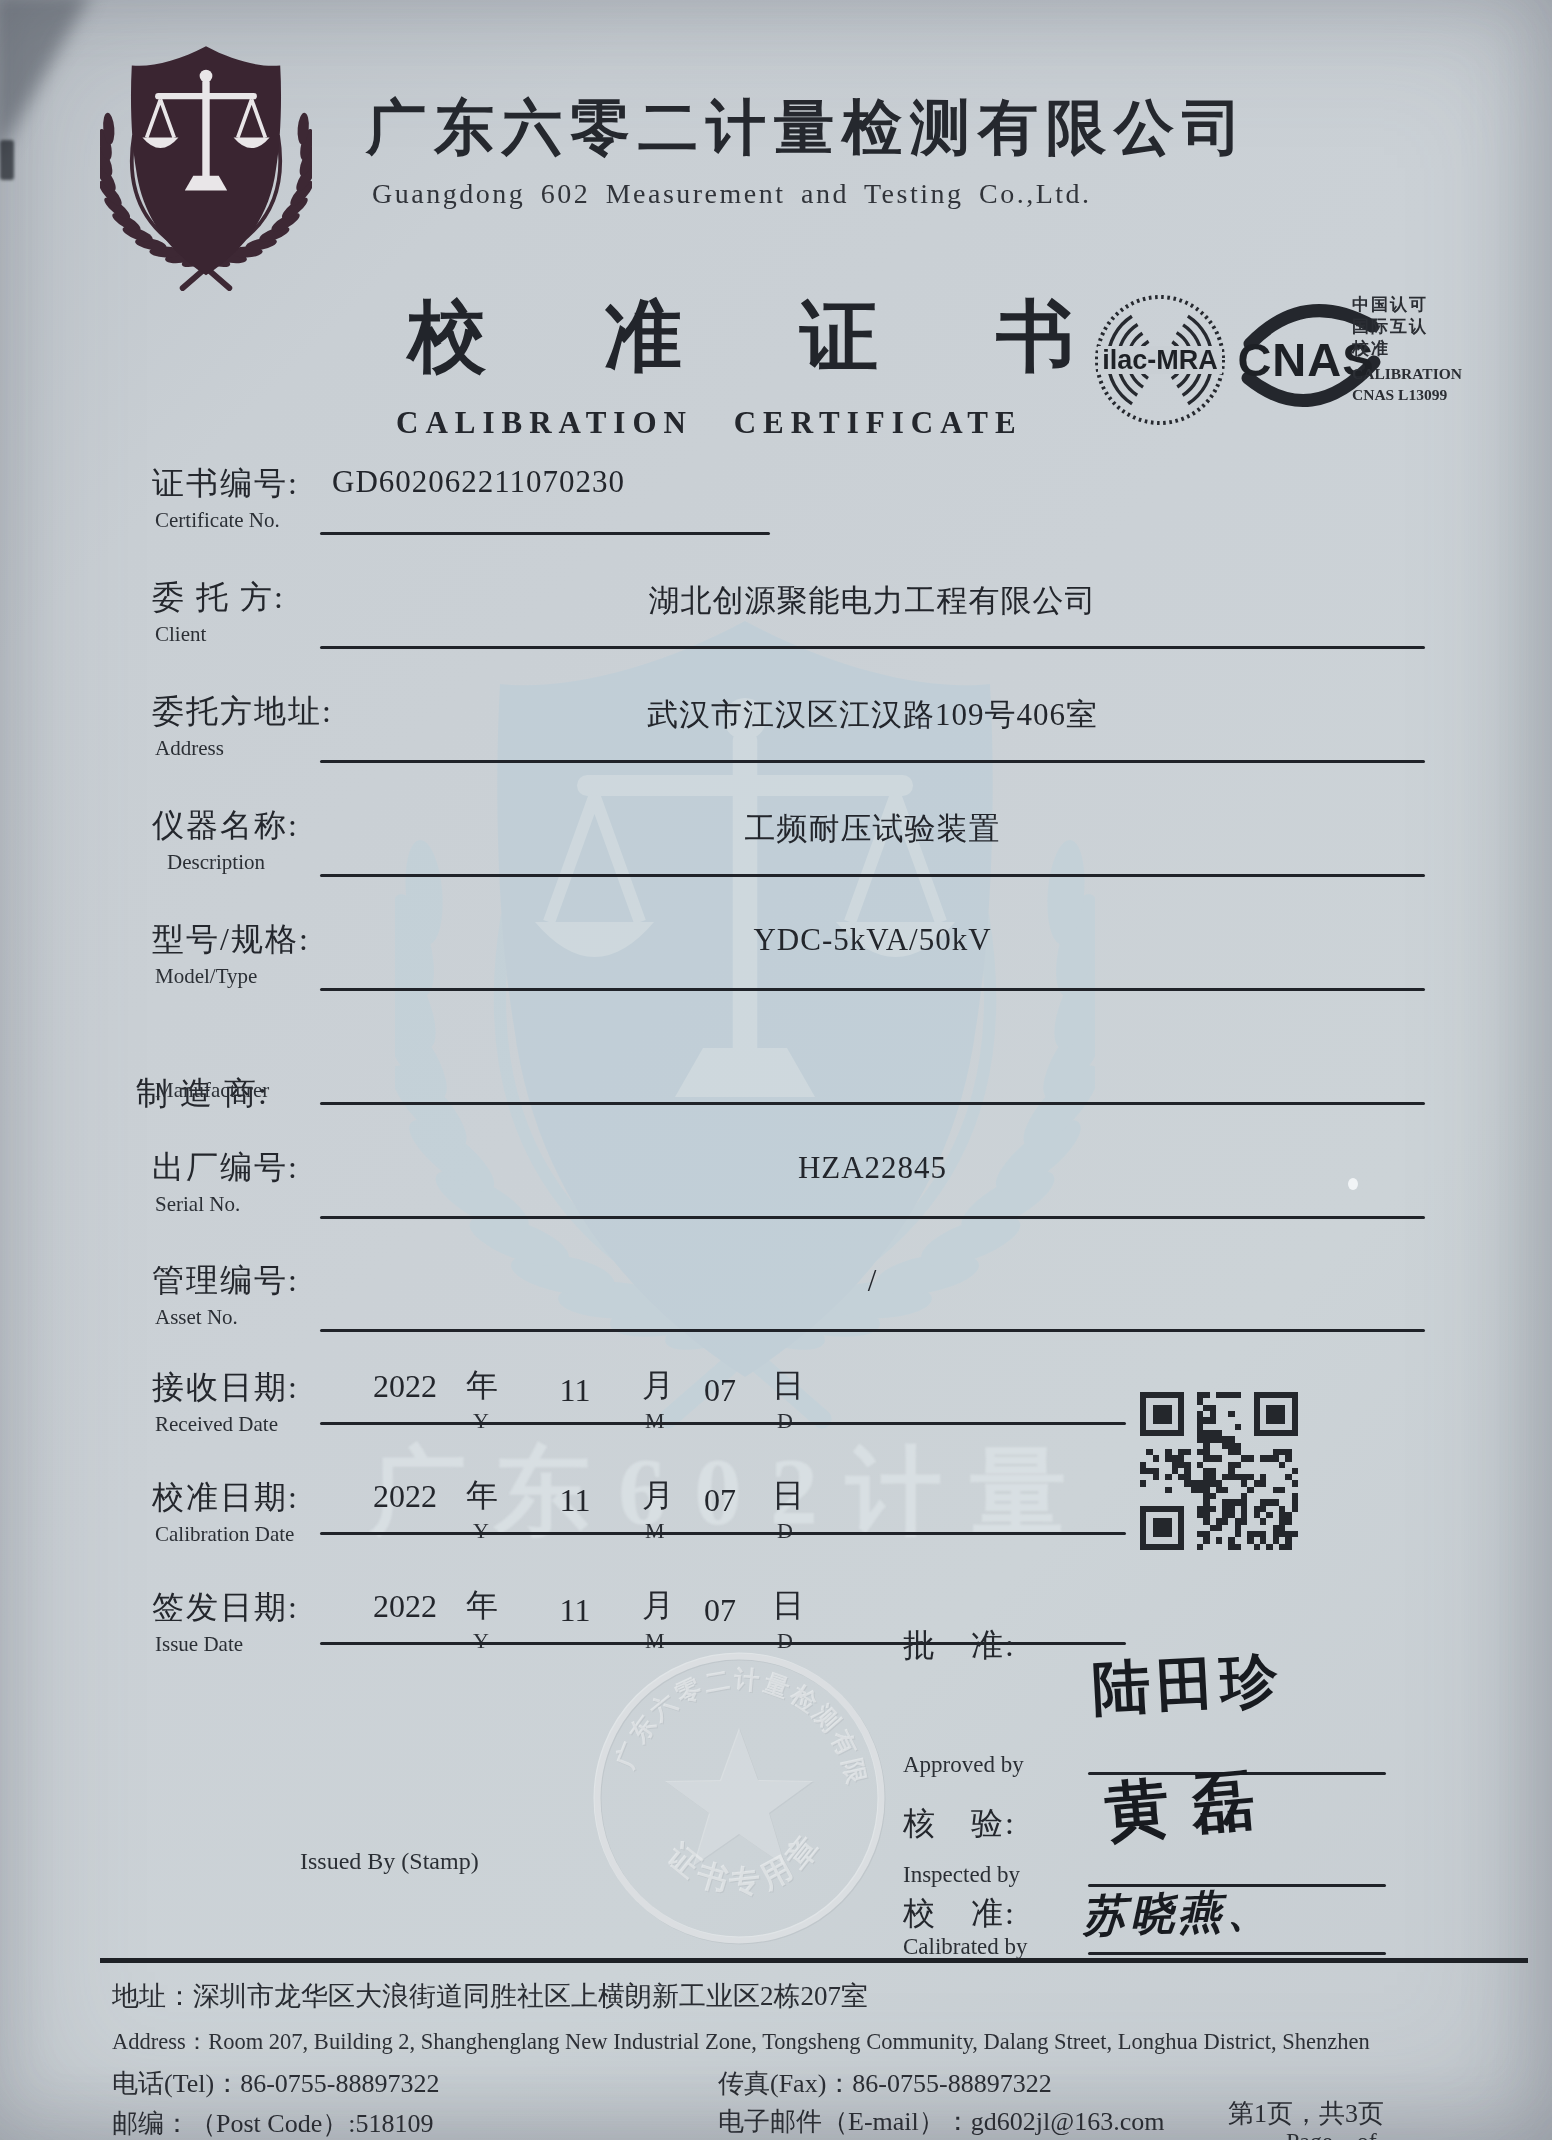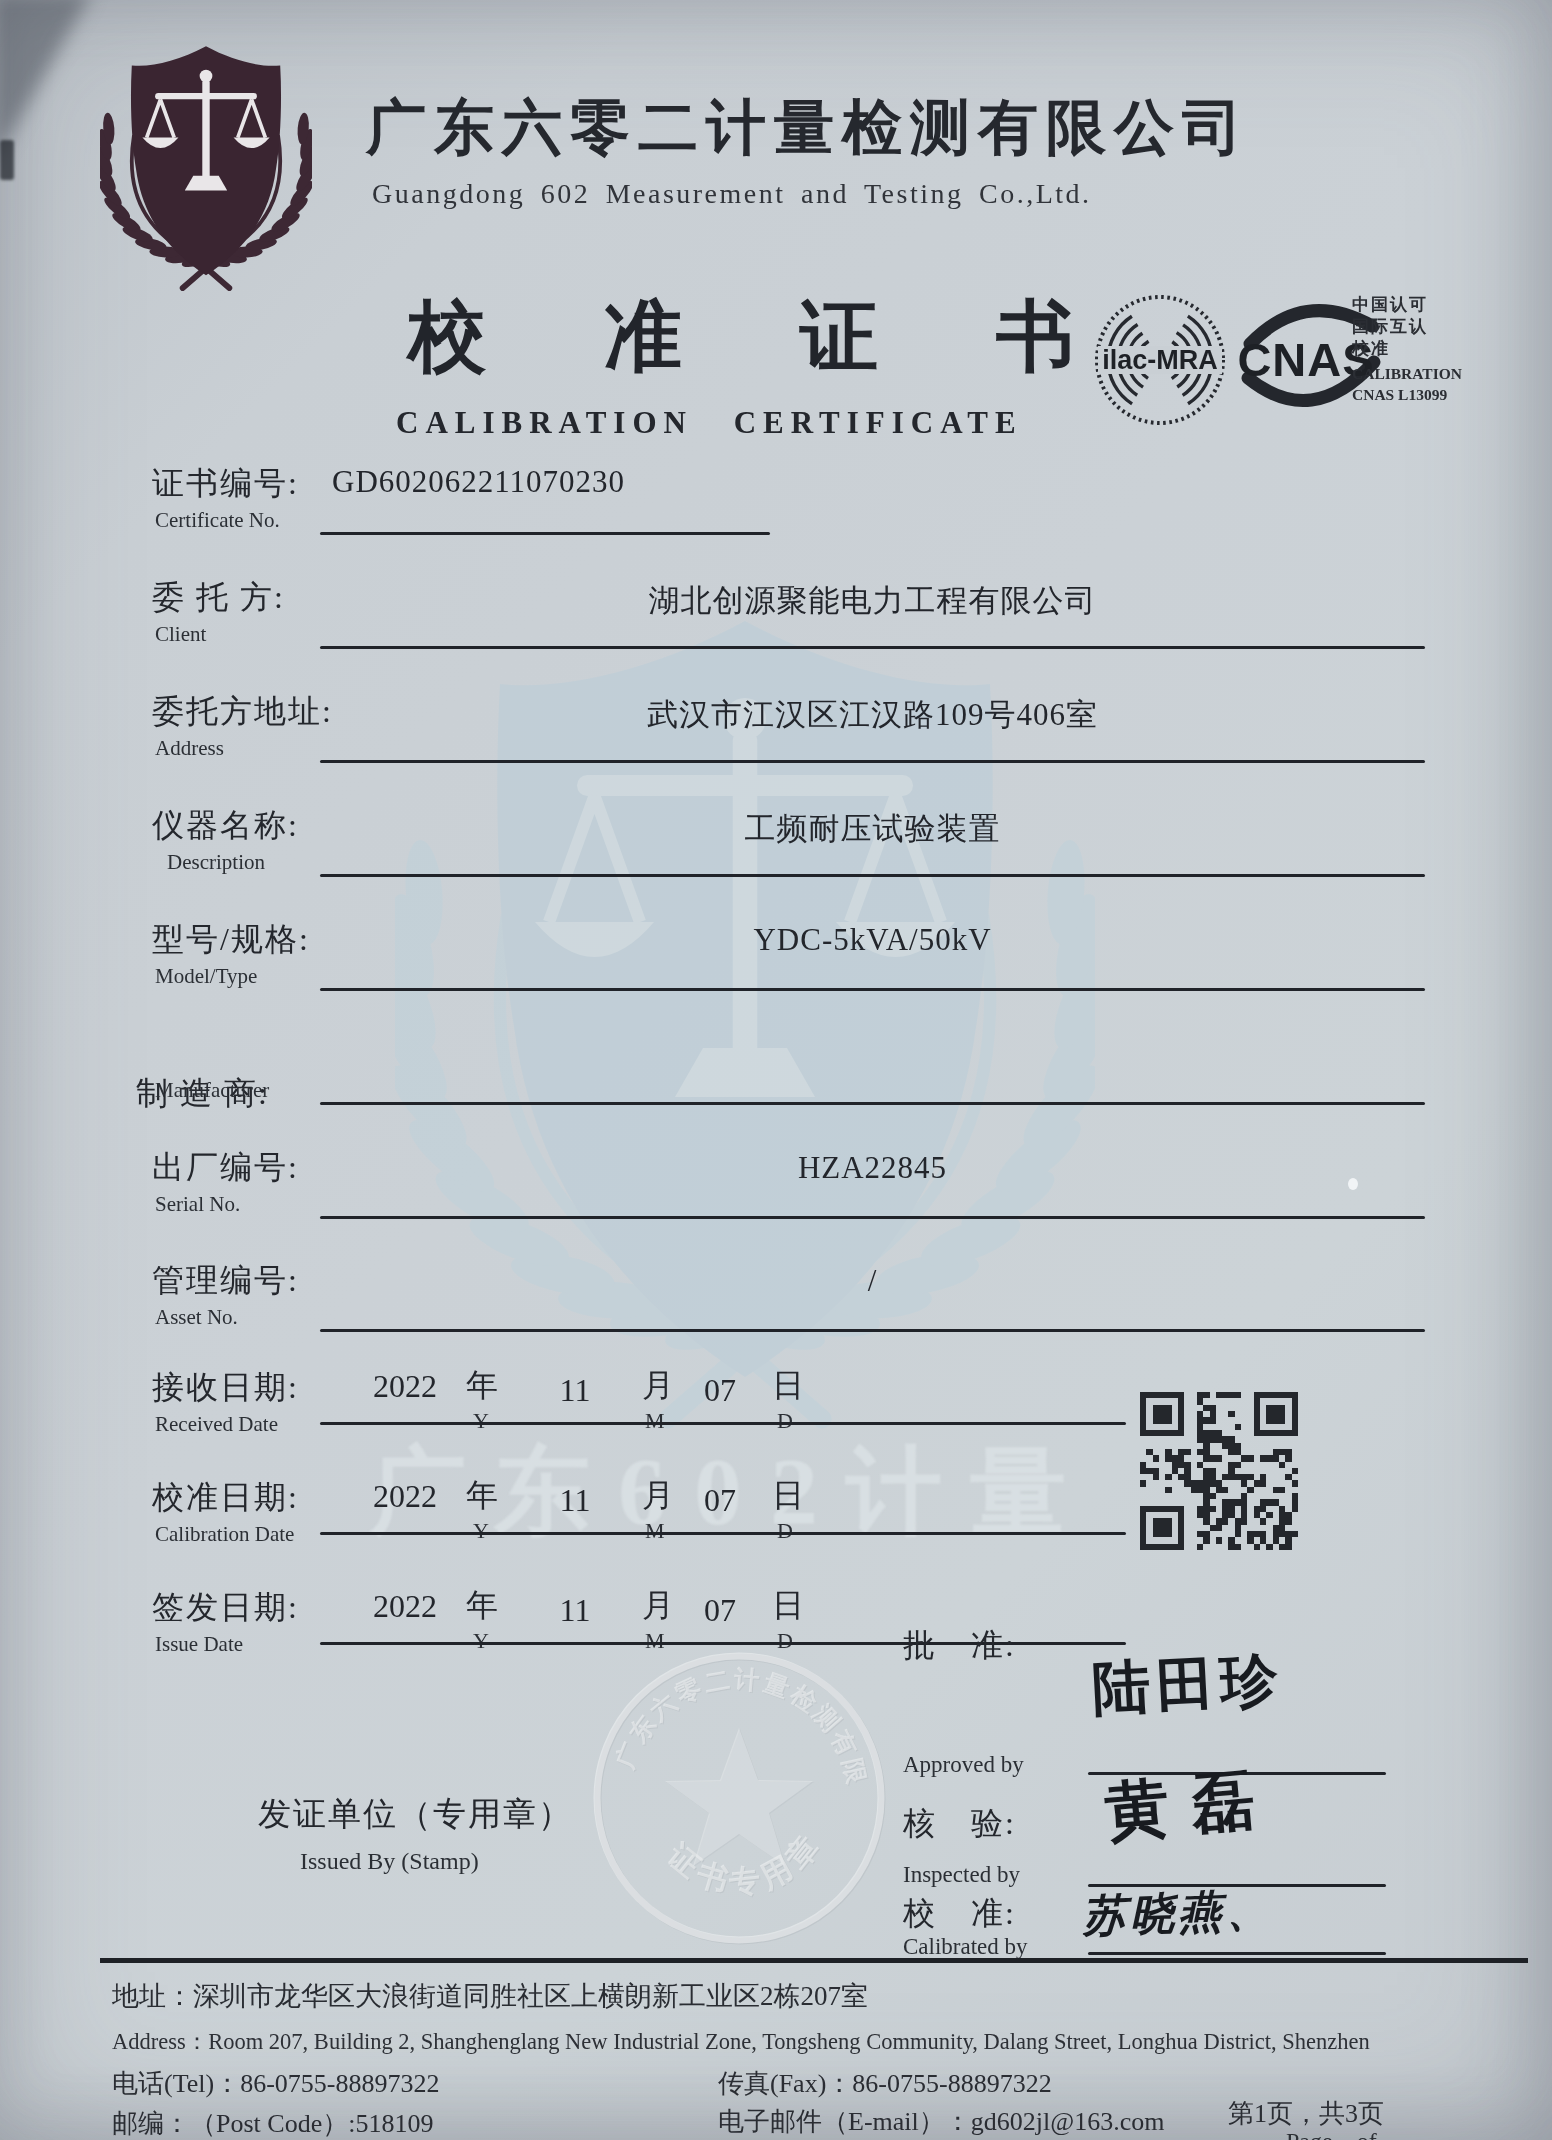--- a/index.html
+++ b/index.html
@@ -438,21 +438,20 @@
         <rect x="1" y="1" width="5" height="5" fill="#c9cfd4"></rect>
         <rect x="2" y="2" width="3" height="3"></rect>
         <rect x="18" y="0" width="7" height="7"></rect>
         <rect x="19" y="1" width="5" height="5" fill="#c9cfd4"></rect>
         <rect x="20" y="2" width="3" height="3"></rect>
         <rect x="0" y="18" width="7" height="7"></rect>
         <rect x="1" y="19" width="5" height="5" fill="#c9cfd4"></rect>
         <rect x="2" y="20" width="3" height="3"></rect>
       </svg></div>
 
-  <div class="abs label-cn" style="left:258px;top:1792px;font-size:33px;">发证单位（专用章）</div>
   <div class="abs" style="left:300px;top:1848px;font-size:24px;color:#2b2f35;">Issued By (Stamp)</div>
 
   <div class="abs label-cn" style="left:903px;top:1624px;text-align:center;">批　准:</div>
   <div class="abs" style="left:903px;top:1752px;font-size:23px;color:#2b2f35;">Approved by</div>
   <div class="abs sig" style="left:1092px;top:1646px;font-size:58px;letter-spacing:6px;transform:rotate(-3deg);">陆田珍</div>
   <div class="abs rule" style="left:1088px;top:1772px;width:298px;"></div>
 
   <div class="abs label-cn" style="left:903px;top:1802px;">核　验:</div>
   <div class="abs" style="left:903px;top:1862px;font-size:23px;color:#2b2f35;">Inspected by</div>
   <div class="abs sig" style="left:1105px;top:1762px;font-size:64px;letter-spacing:22px;transform:rotate(-5deg);">黄磊</div>

